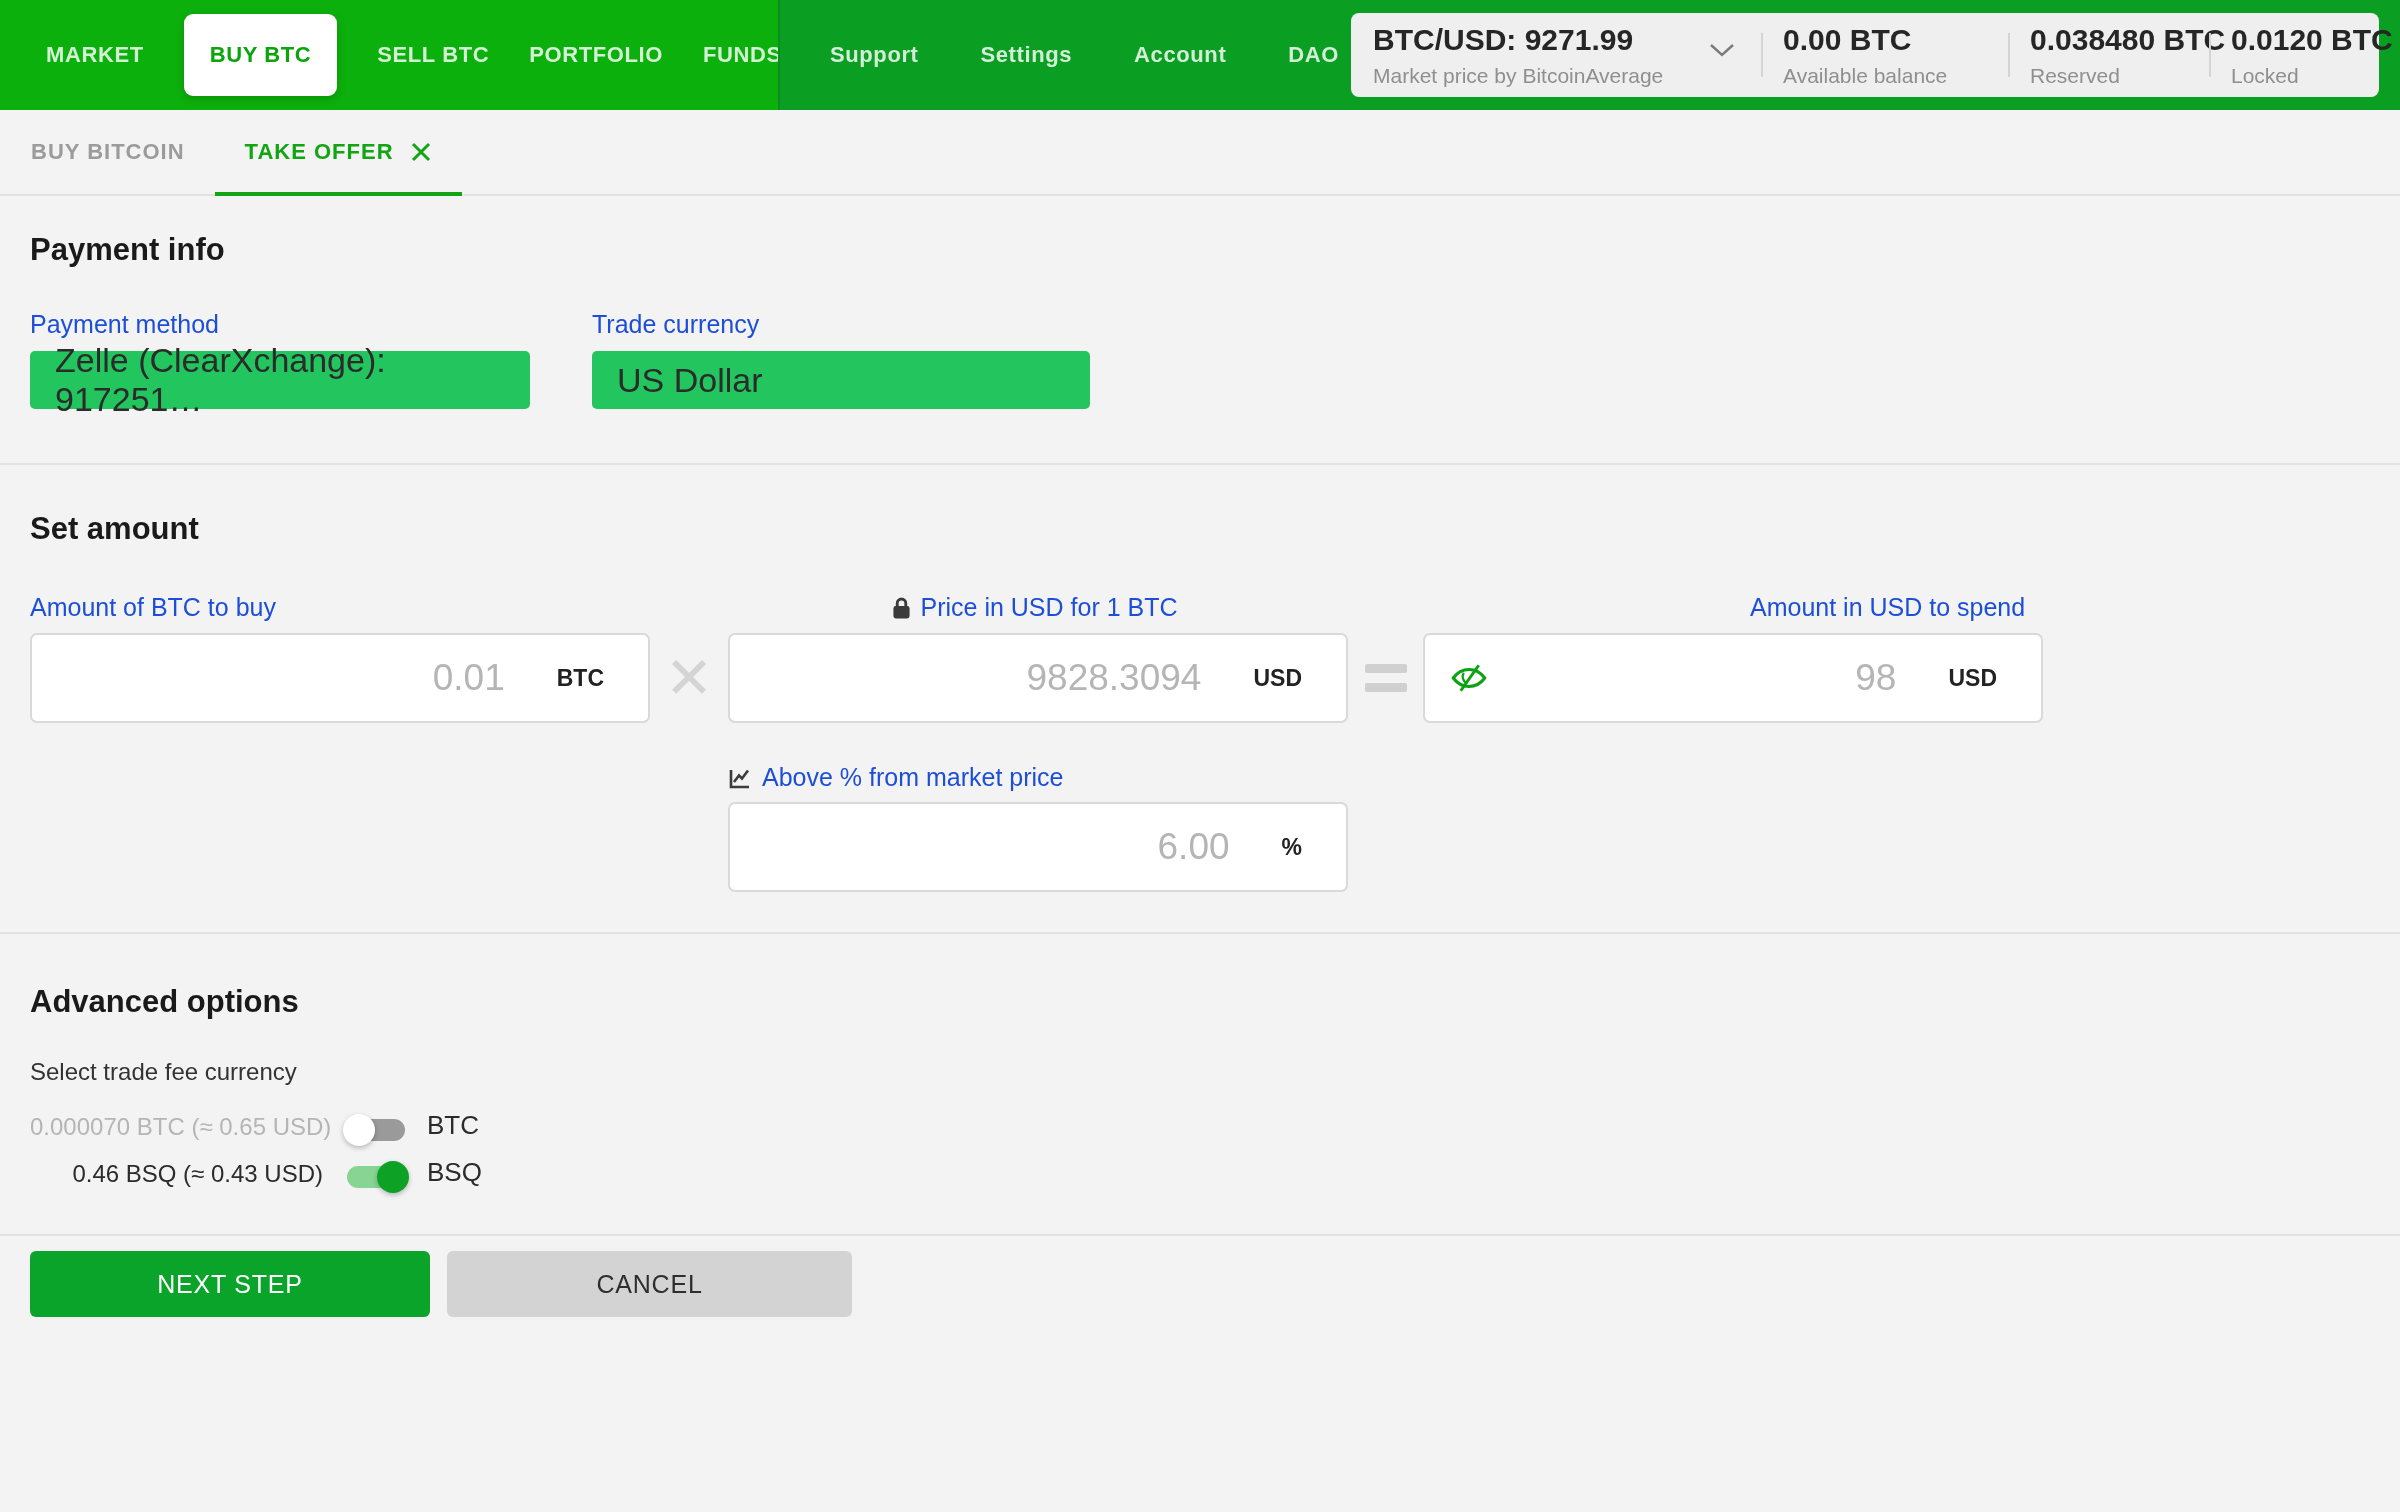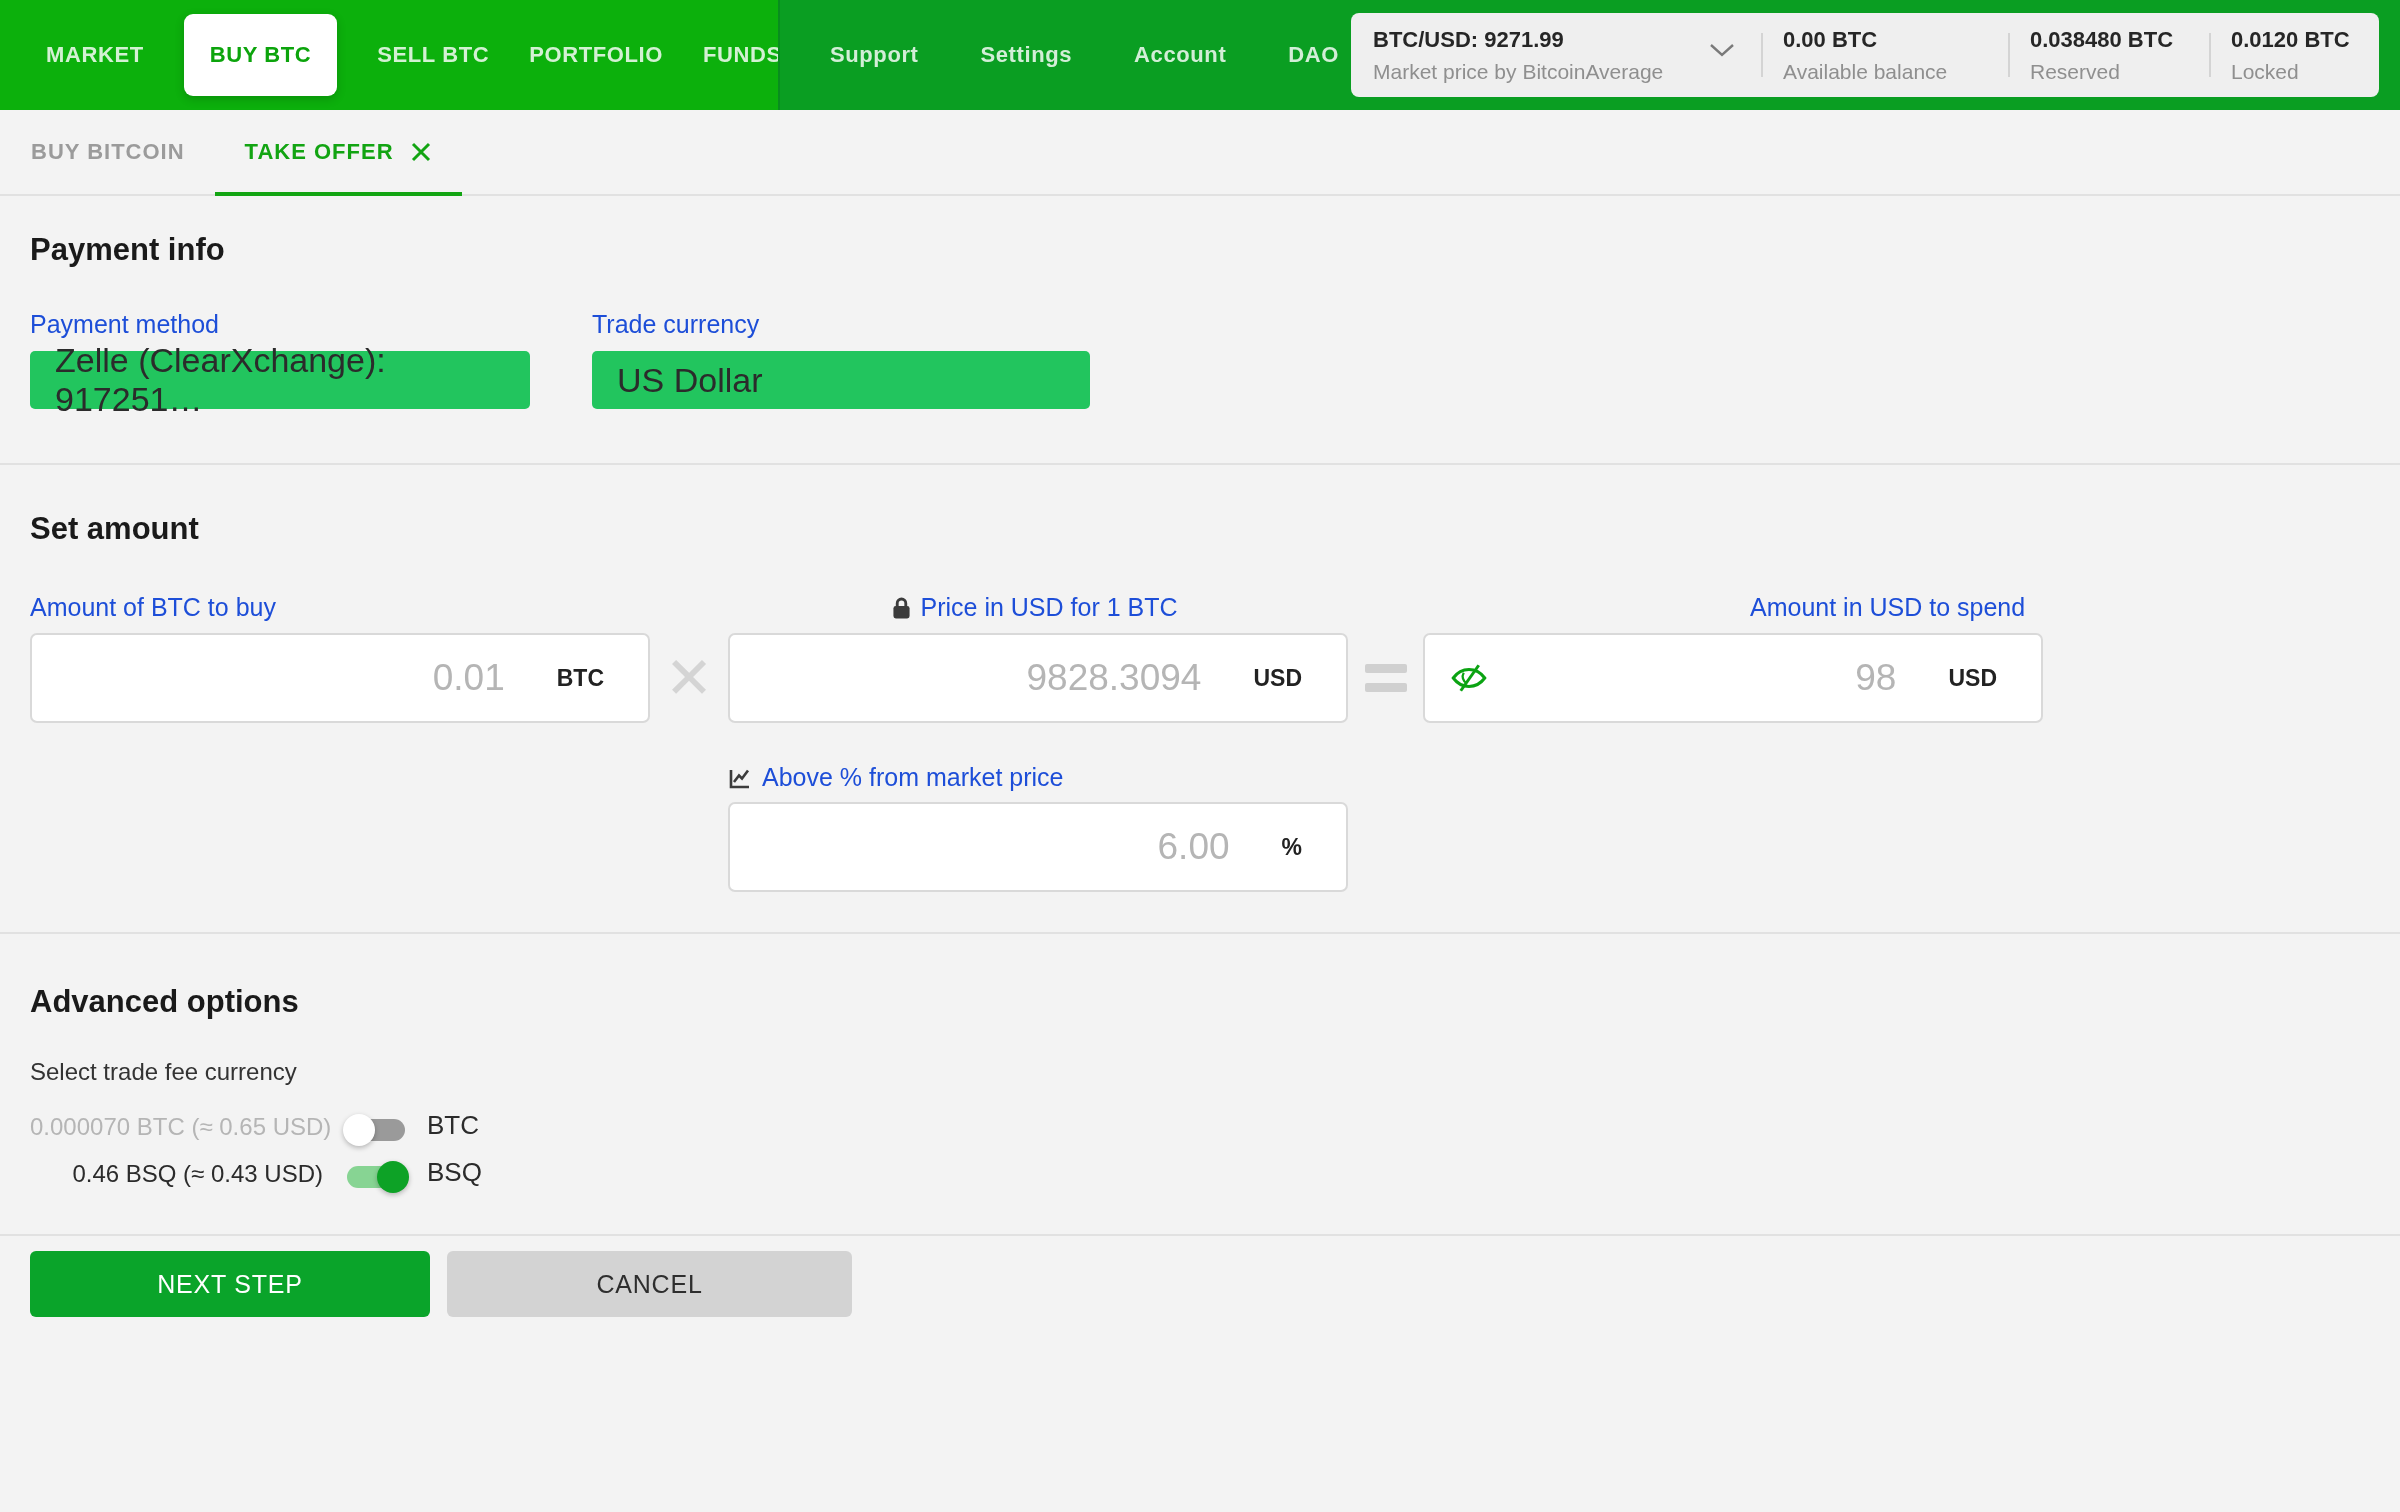--- a/index.html
+++ b/index.html
@@ -50,21 +50,21 @@
     padding-left: 22px; position: relative;
   }
   .bb-cell + .bb-cell::before {
     content: ""; position: absolute; left: 0; top: 20px; bottom: 20px;
     width: 2px; background: #d4d4d4;
   }
   .bb-pair { width: 410px; cursor: pointer; }
   .bb-c2 { width: 247px; }
   .bb-c3 { width: 201px; }
   .bb-c4 { width: 170px; }
-  .bb-value { font-size: 22px; font-weight: bold; color: #262626; margin-bottom: 7px; white-space: nowrap; }
+  .bb-value { font-size: 30px; font-weight: bold; color: #262626; margin-bottom: 7px; white-space: nowrap; }
   .bb-label { font-size: 21px; color: #8f8f8f; white-space: nowrap; }
   .bb-chevron { position: absolute; right: 26px; top: 30px; }
 
   
   .tabbar {
     height: 86px; display: flex; align-items: center;
     padding-left: 31px; border-bottom: 2px solid #e1e1e1;
     position: relative;
   }
   .tab {

